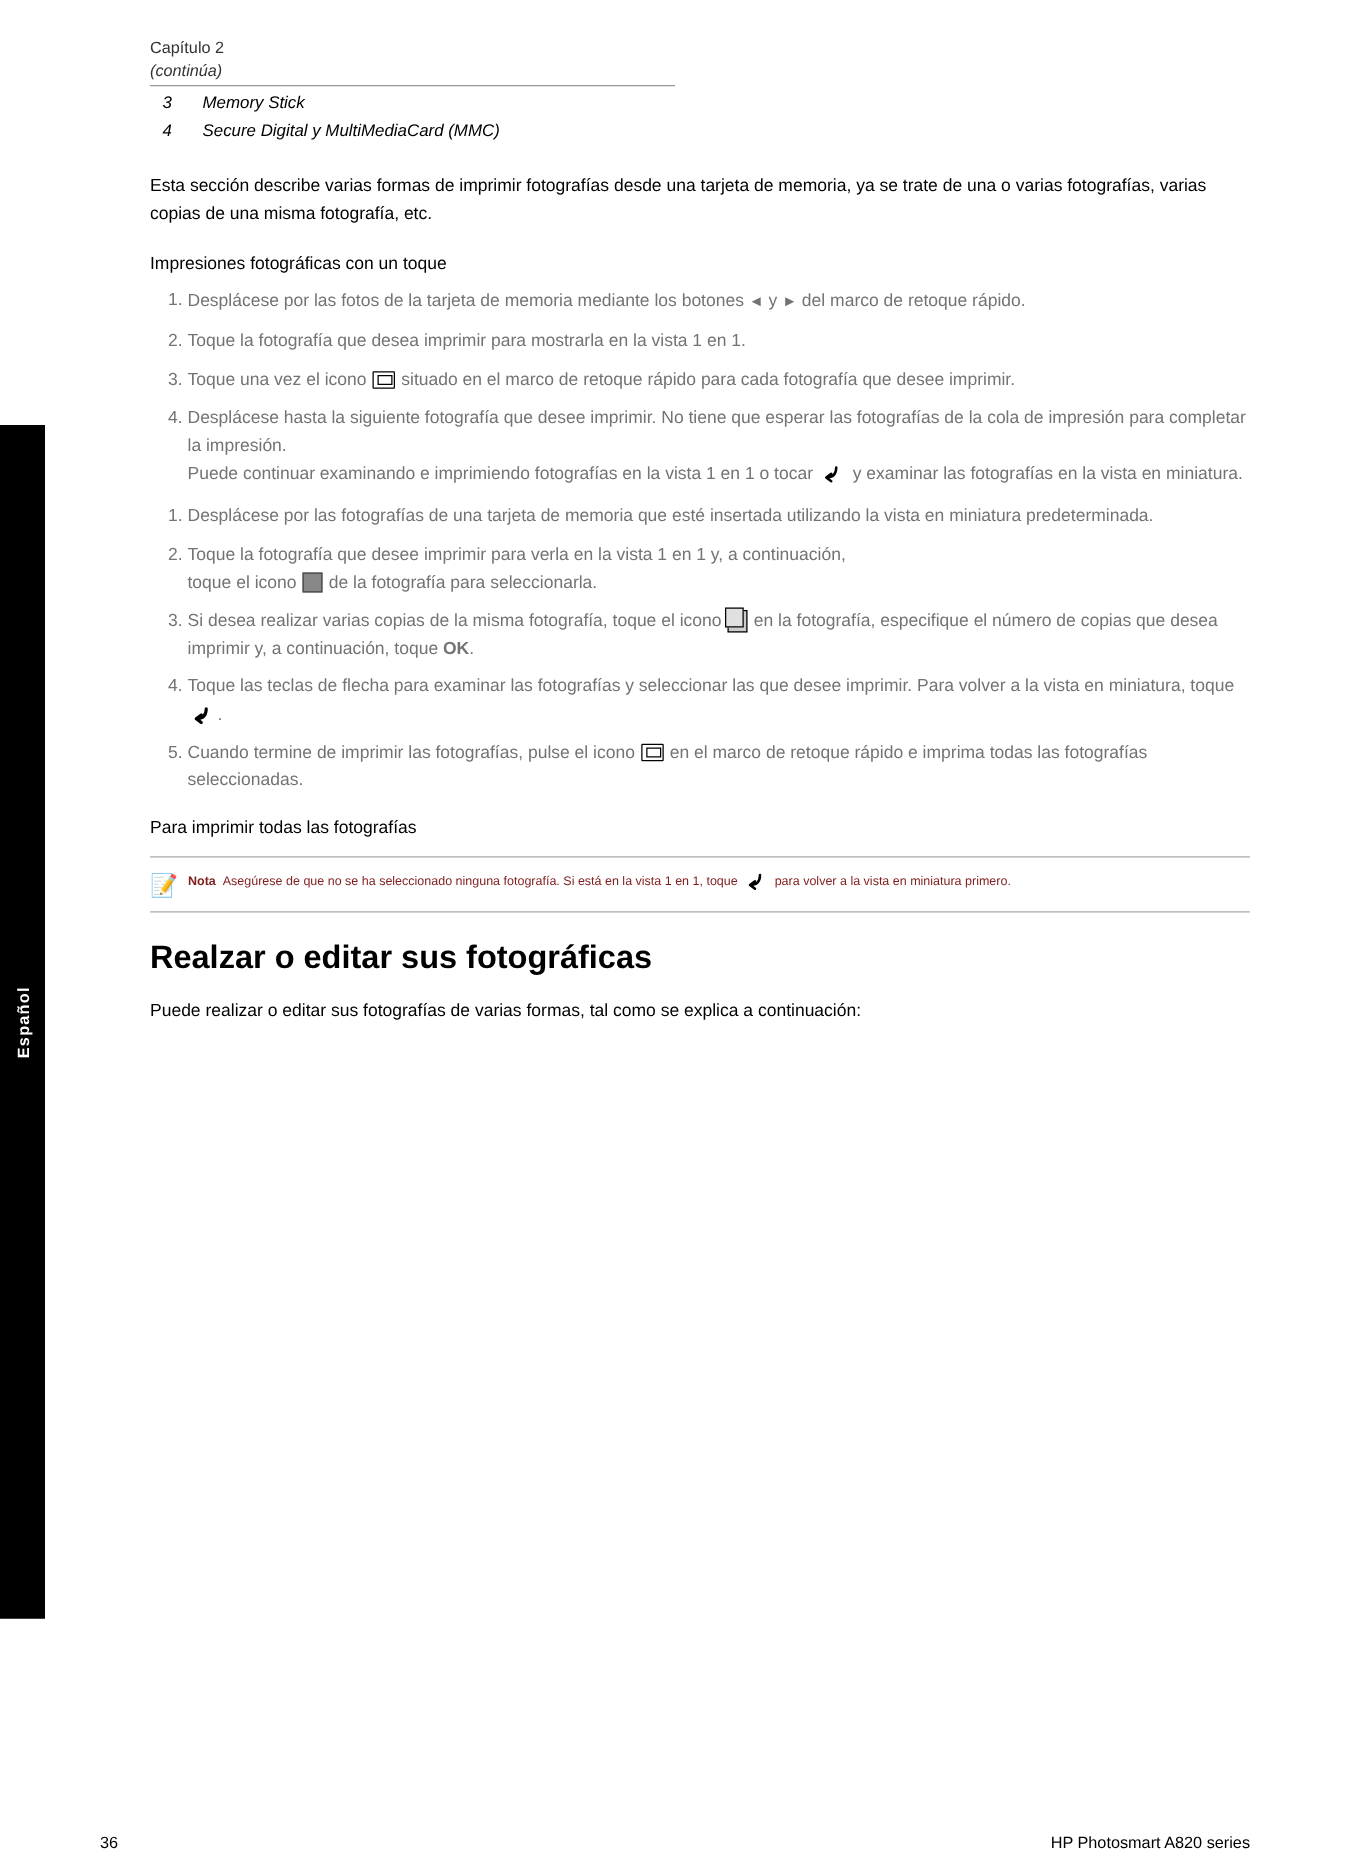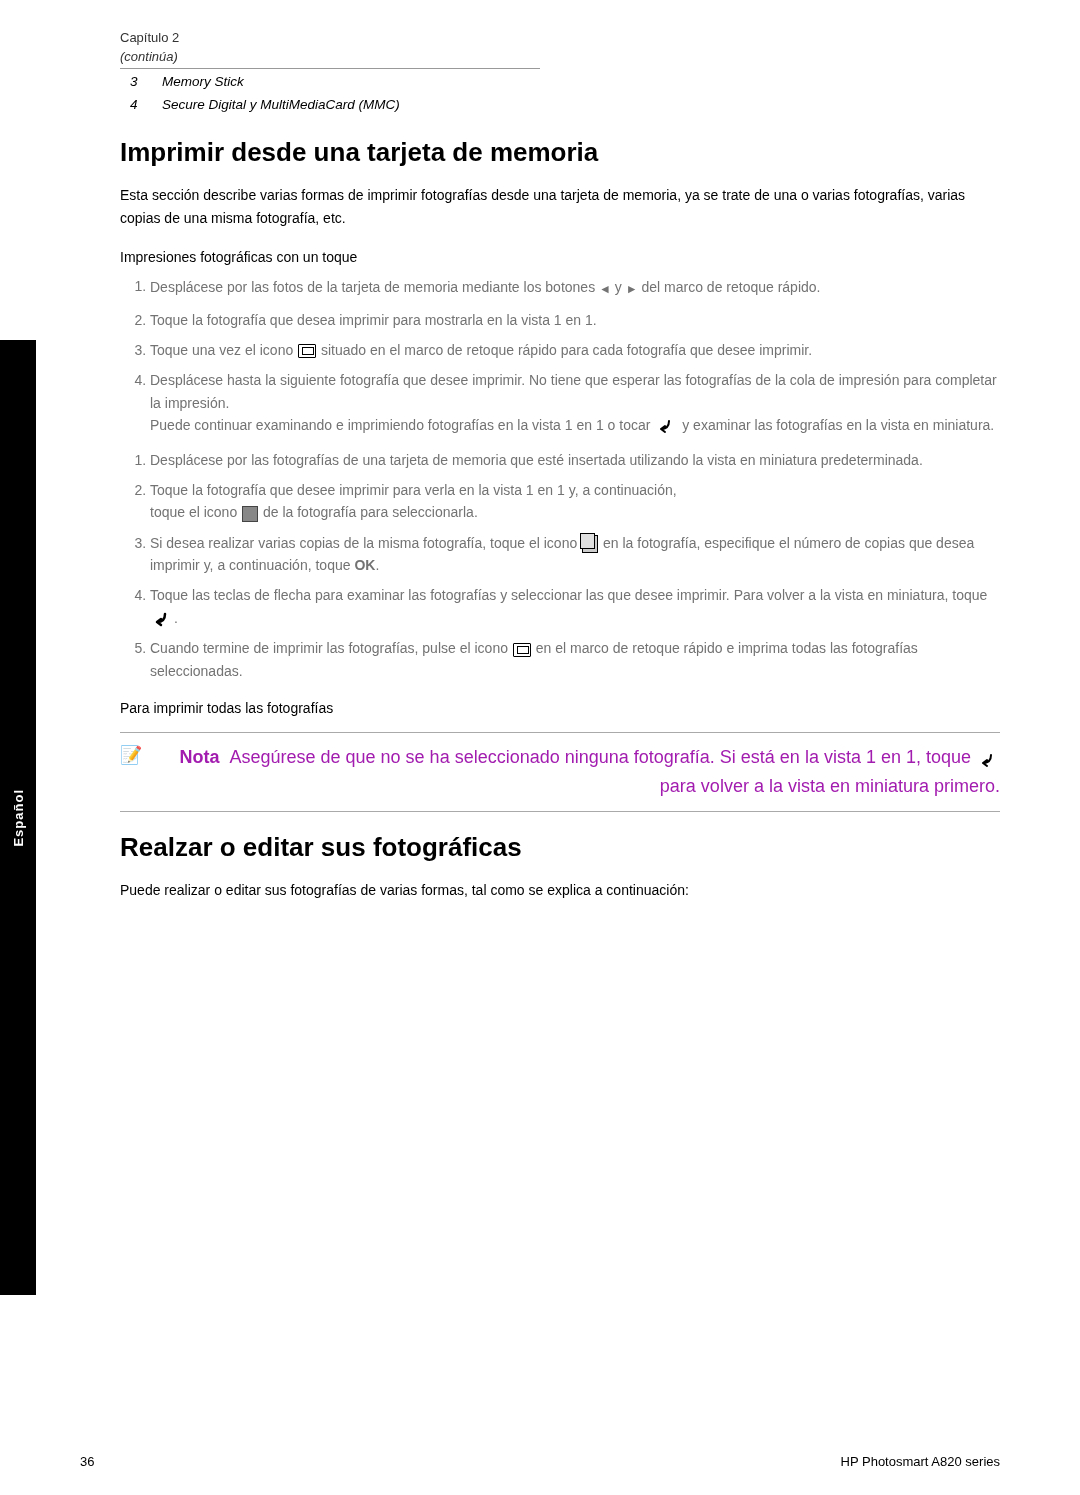--- a/index.html
+++ b/index.html
@@ -189,24 +189,23 @@
       gap: 8px;
     }
 
     .note-icon {
       font-size: 18px;
       flex-shrink: 0;
       margin-top: 1px;
     }
 
     .note-content {
-      font-size: 18px;
+      font-size: 10px;
       line-height: 1.6;
-      color: #a21caf;
-      text-align: right;
+      color: #7f1d1d;
     }
 
     .note-bold {
       font-weight: bold;
     }
 
     .sidebar-vertical {
       position: absolute;
       left: 0;
       top: 340px;
@@ -223,21 +222,21 @@
       font-size: 13px;
       font-weight: bold;
       white-space: nowrap;
       transform: rotate(180deg);
       writing-mode: vertical-lr;
       letter-spacing: 1px;
     }
 
     .footer {
       position: absolute;
-      bottom: 26px;
+      bottom: 14px;
       left: 80px;
       right: 80px;
       display: flex;
       justify-content: space-between;
       align-items: center;
       font-size: 13px;
       color: #000;
     }
 
     .footer-page {
@@ -278,21 +277,20 @@
             <td>Memory Stick</td>
           </tr>
           <tr>
             <td>4</td>
             <td>Secure Digital y MultiMediaCard (MMC)</td>
           </tr>
         </tbody>
       </table>
     </div>
 
-    <h1 class="section-title">Imprimir desde una tarjeta de memoria</h1>
 
     <p class="intro-text">Esta sección describe varias formas de imprimir fotografías desde una tarjeta de memoria, ya se trate de una o varias fotografías, varias copias de una misma fotografía, etc.</p>
 
     <div class="subsection">
       <p class="subsection-title">Impresiones fotográficas con un toque</p>
       <ol class="numbered-list">
         <li>
           Desplácese por las fotos de la tarjeta de memoria mediante los botones
           <span class="icon-inline nav-left"></span>
           y

